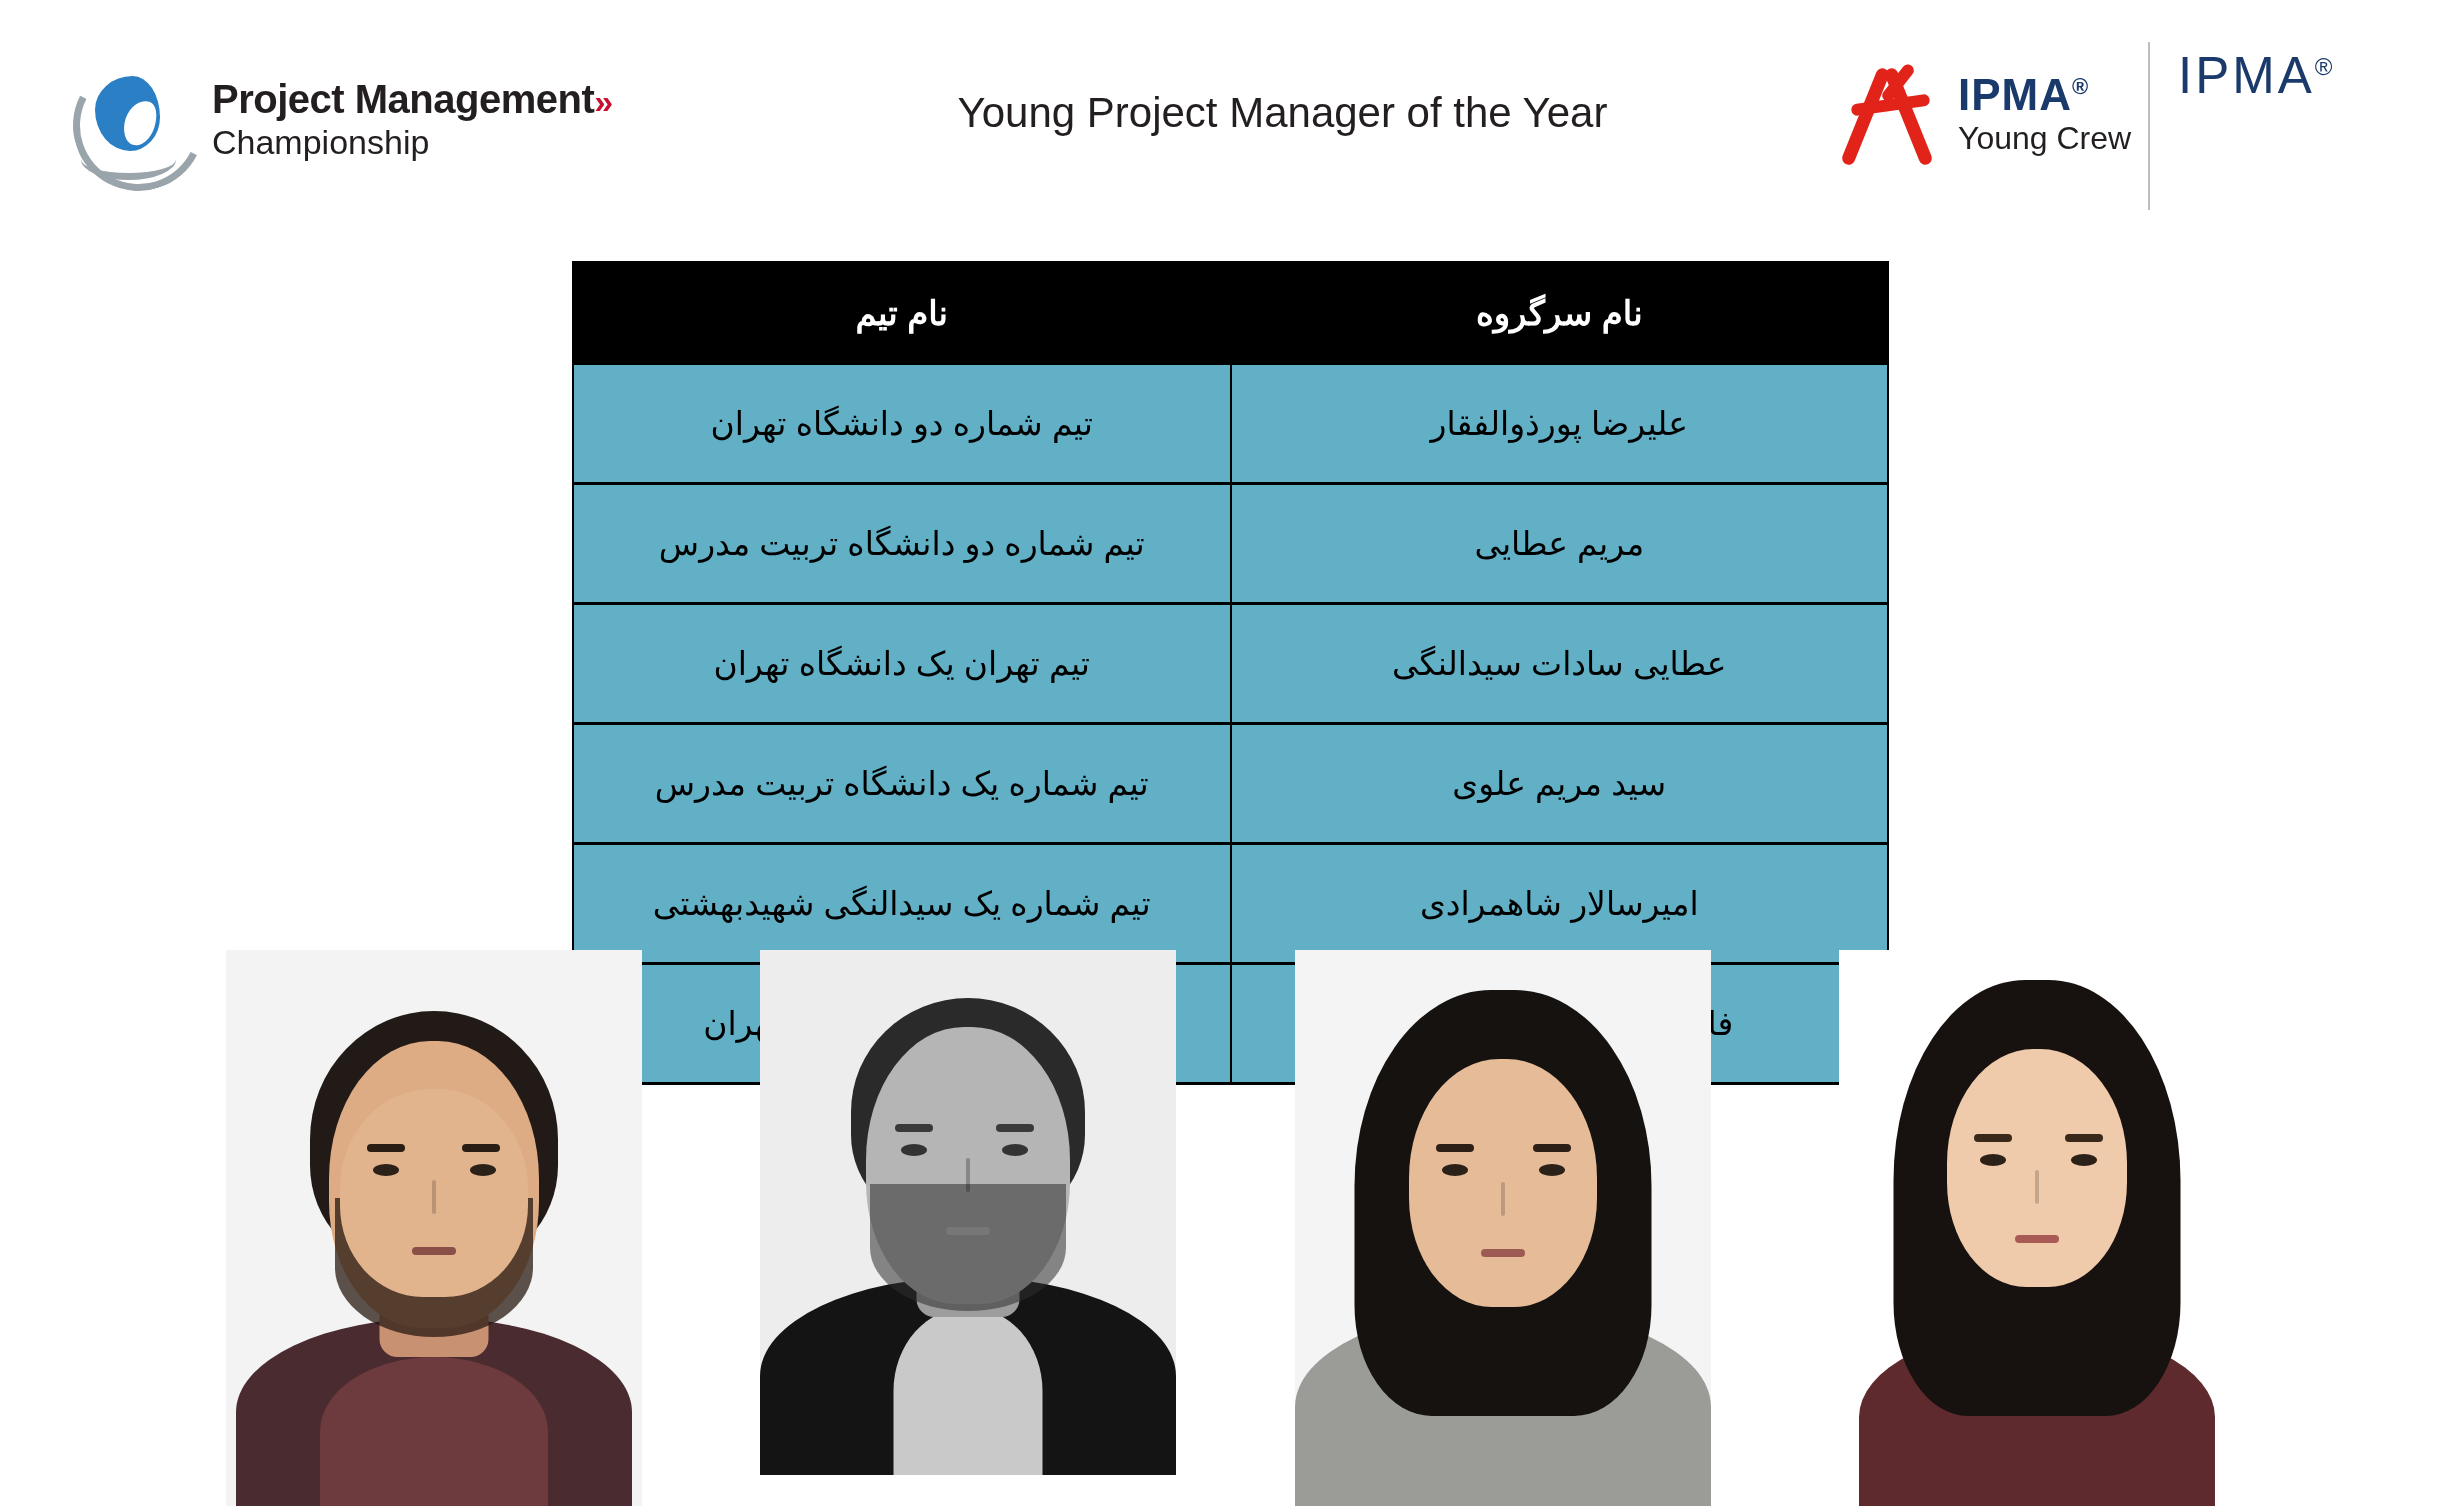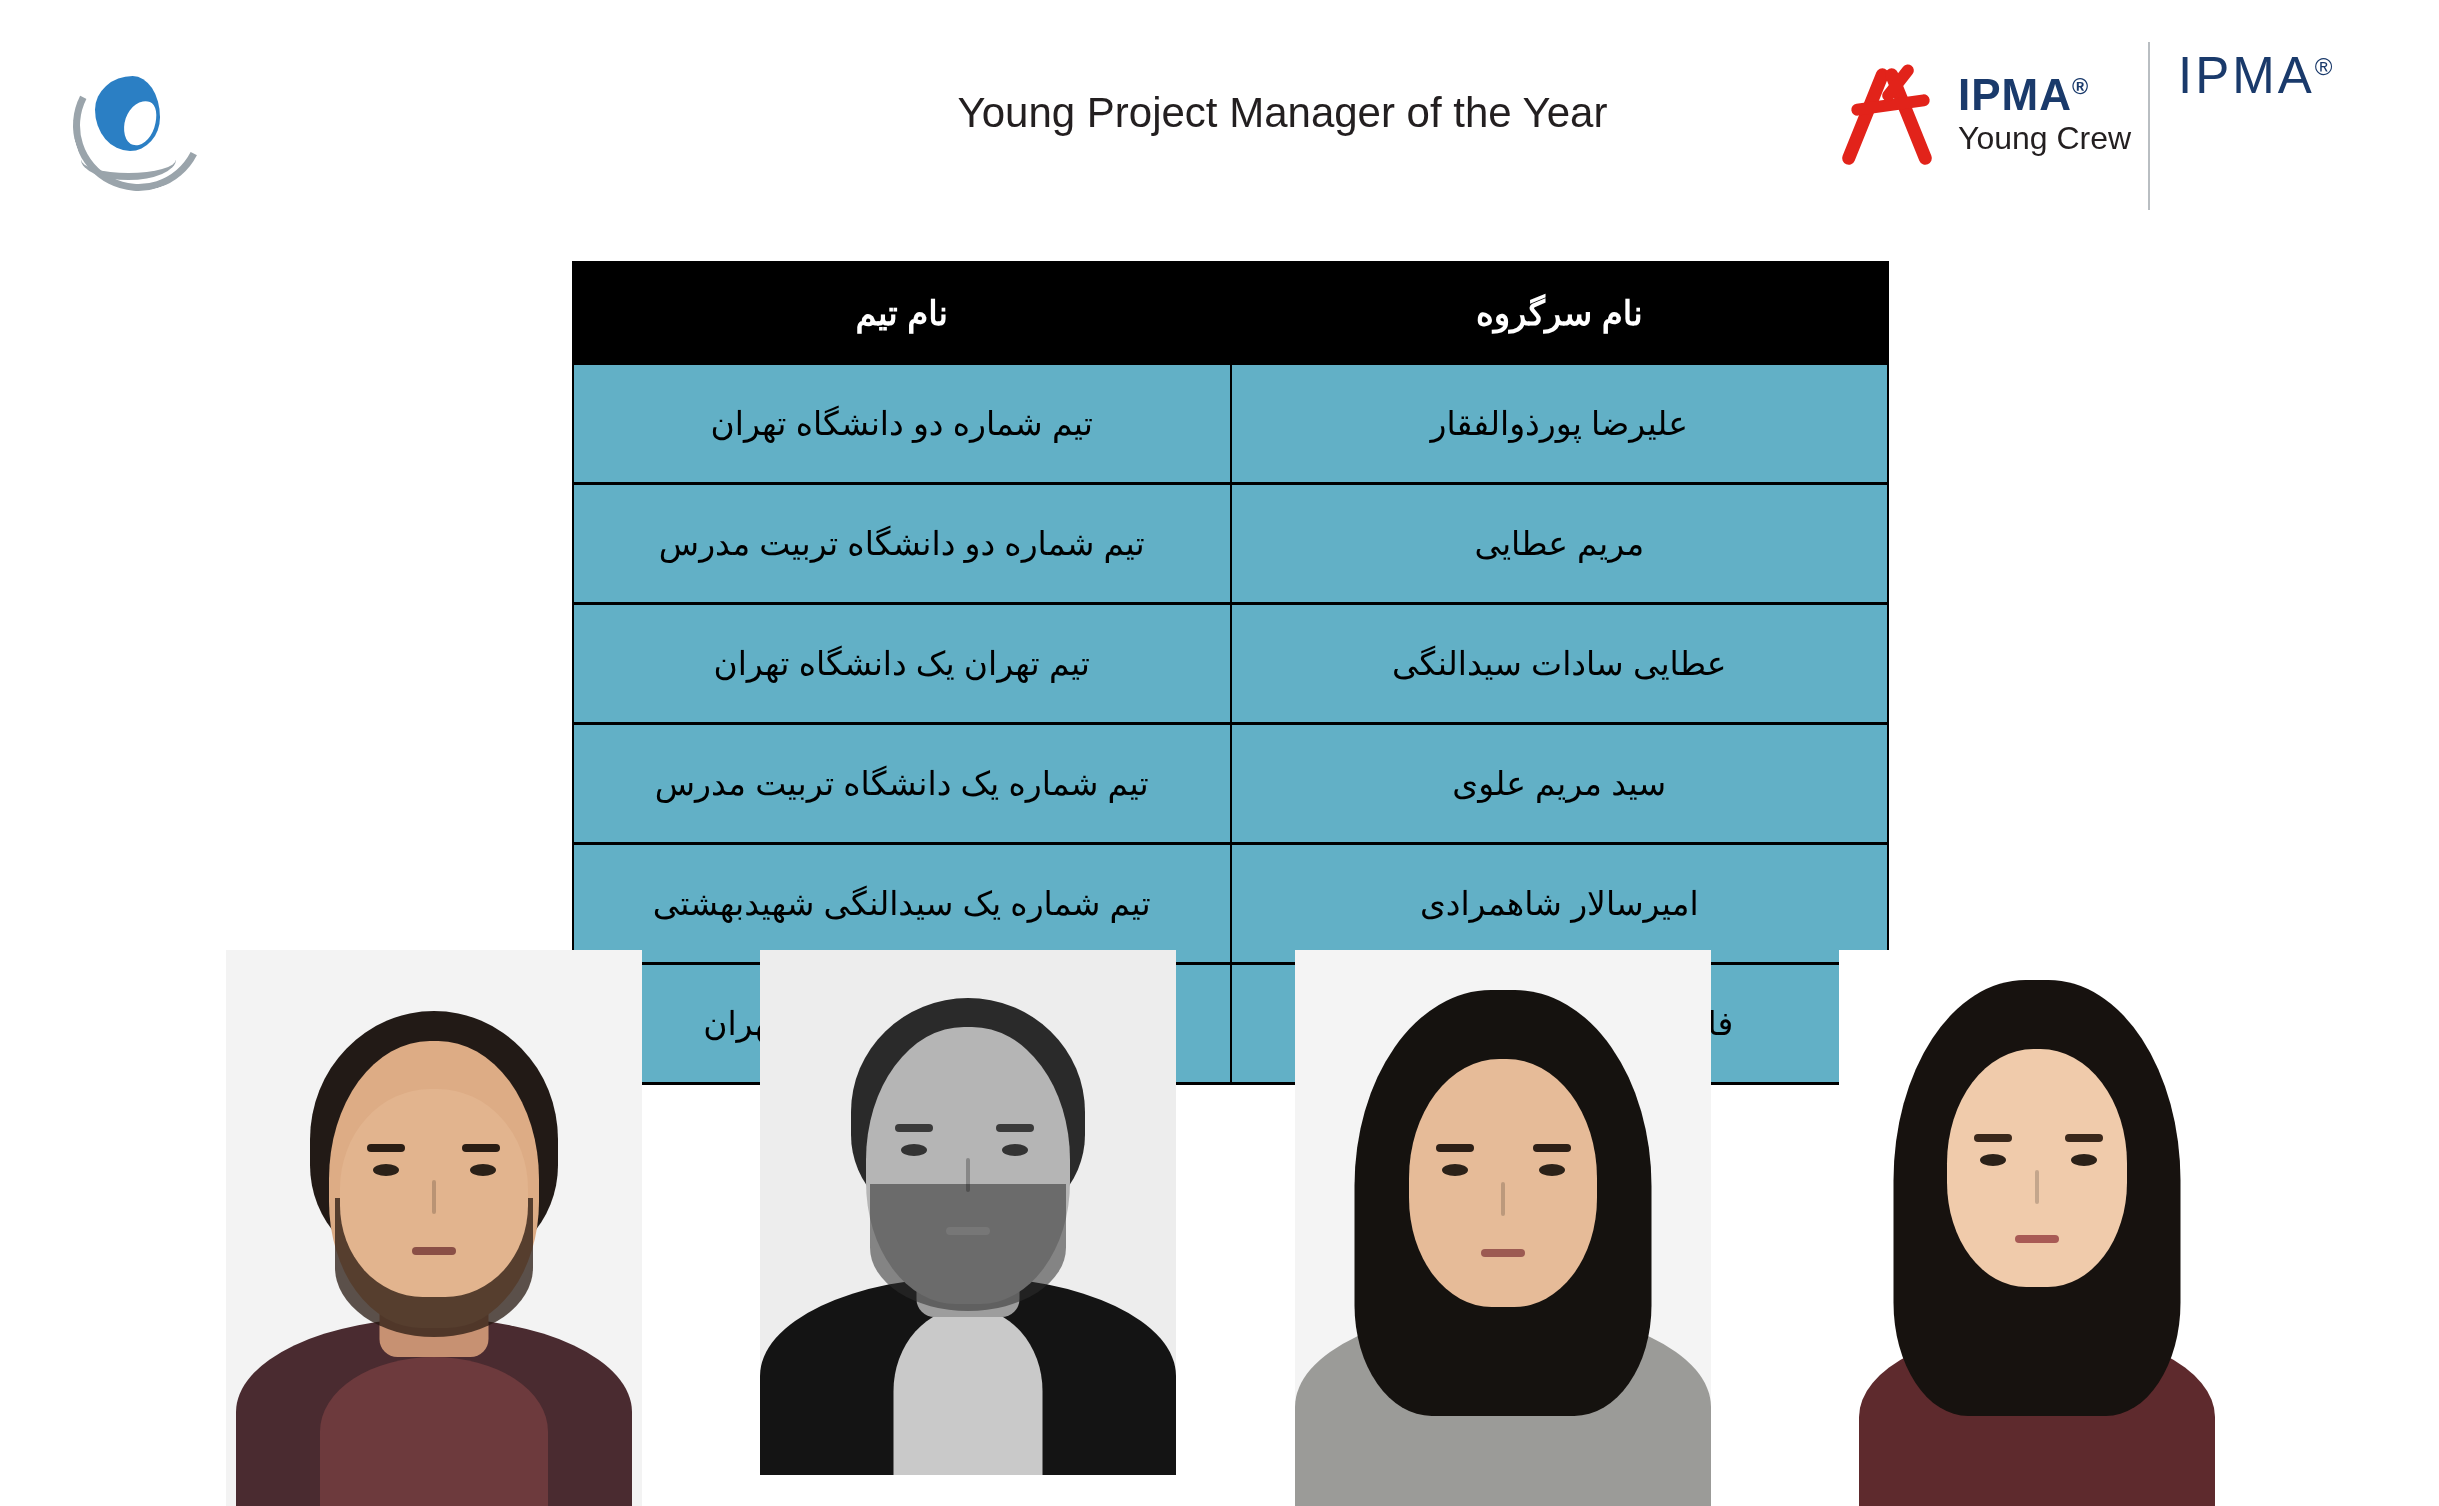--- a/index.html
+++ b/index.html
@@ -254,20 +254,26 @@
 </head>
 <body>
 
 <div class="header">
 
   <div class="pmc-logo">
     <div class="pmc-mark">
       <div class="arc-outer"></div>
       <div class="swoosh"></div>
       <div class="blob"></div>
+    </div>
+    <div class="pmc-text">
+      <div class="l1">
+        <span>Project Management</span><span class="chev">»</span>
+      </div>
+      <div class="l2">Championship</div>
     </div>
   </div>
 
   <div class="slide-title">Young Project Manager of the Year</div>
 
   <div class="ipma-yc">
     <div class="yc-mark">
       <span class="s1"></span>
       <span class="s2"></span>
       <span class="s3"></span>

